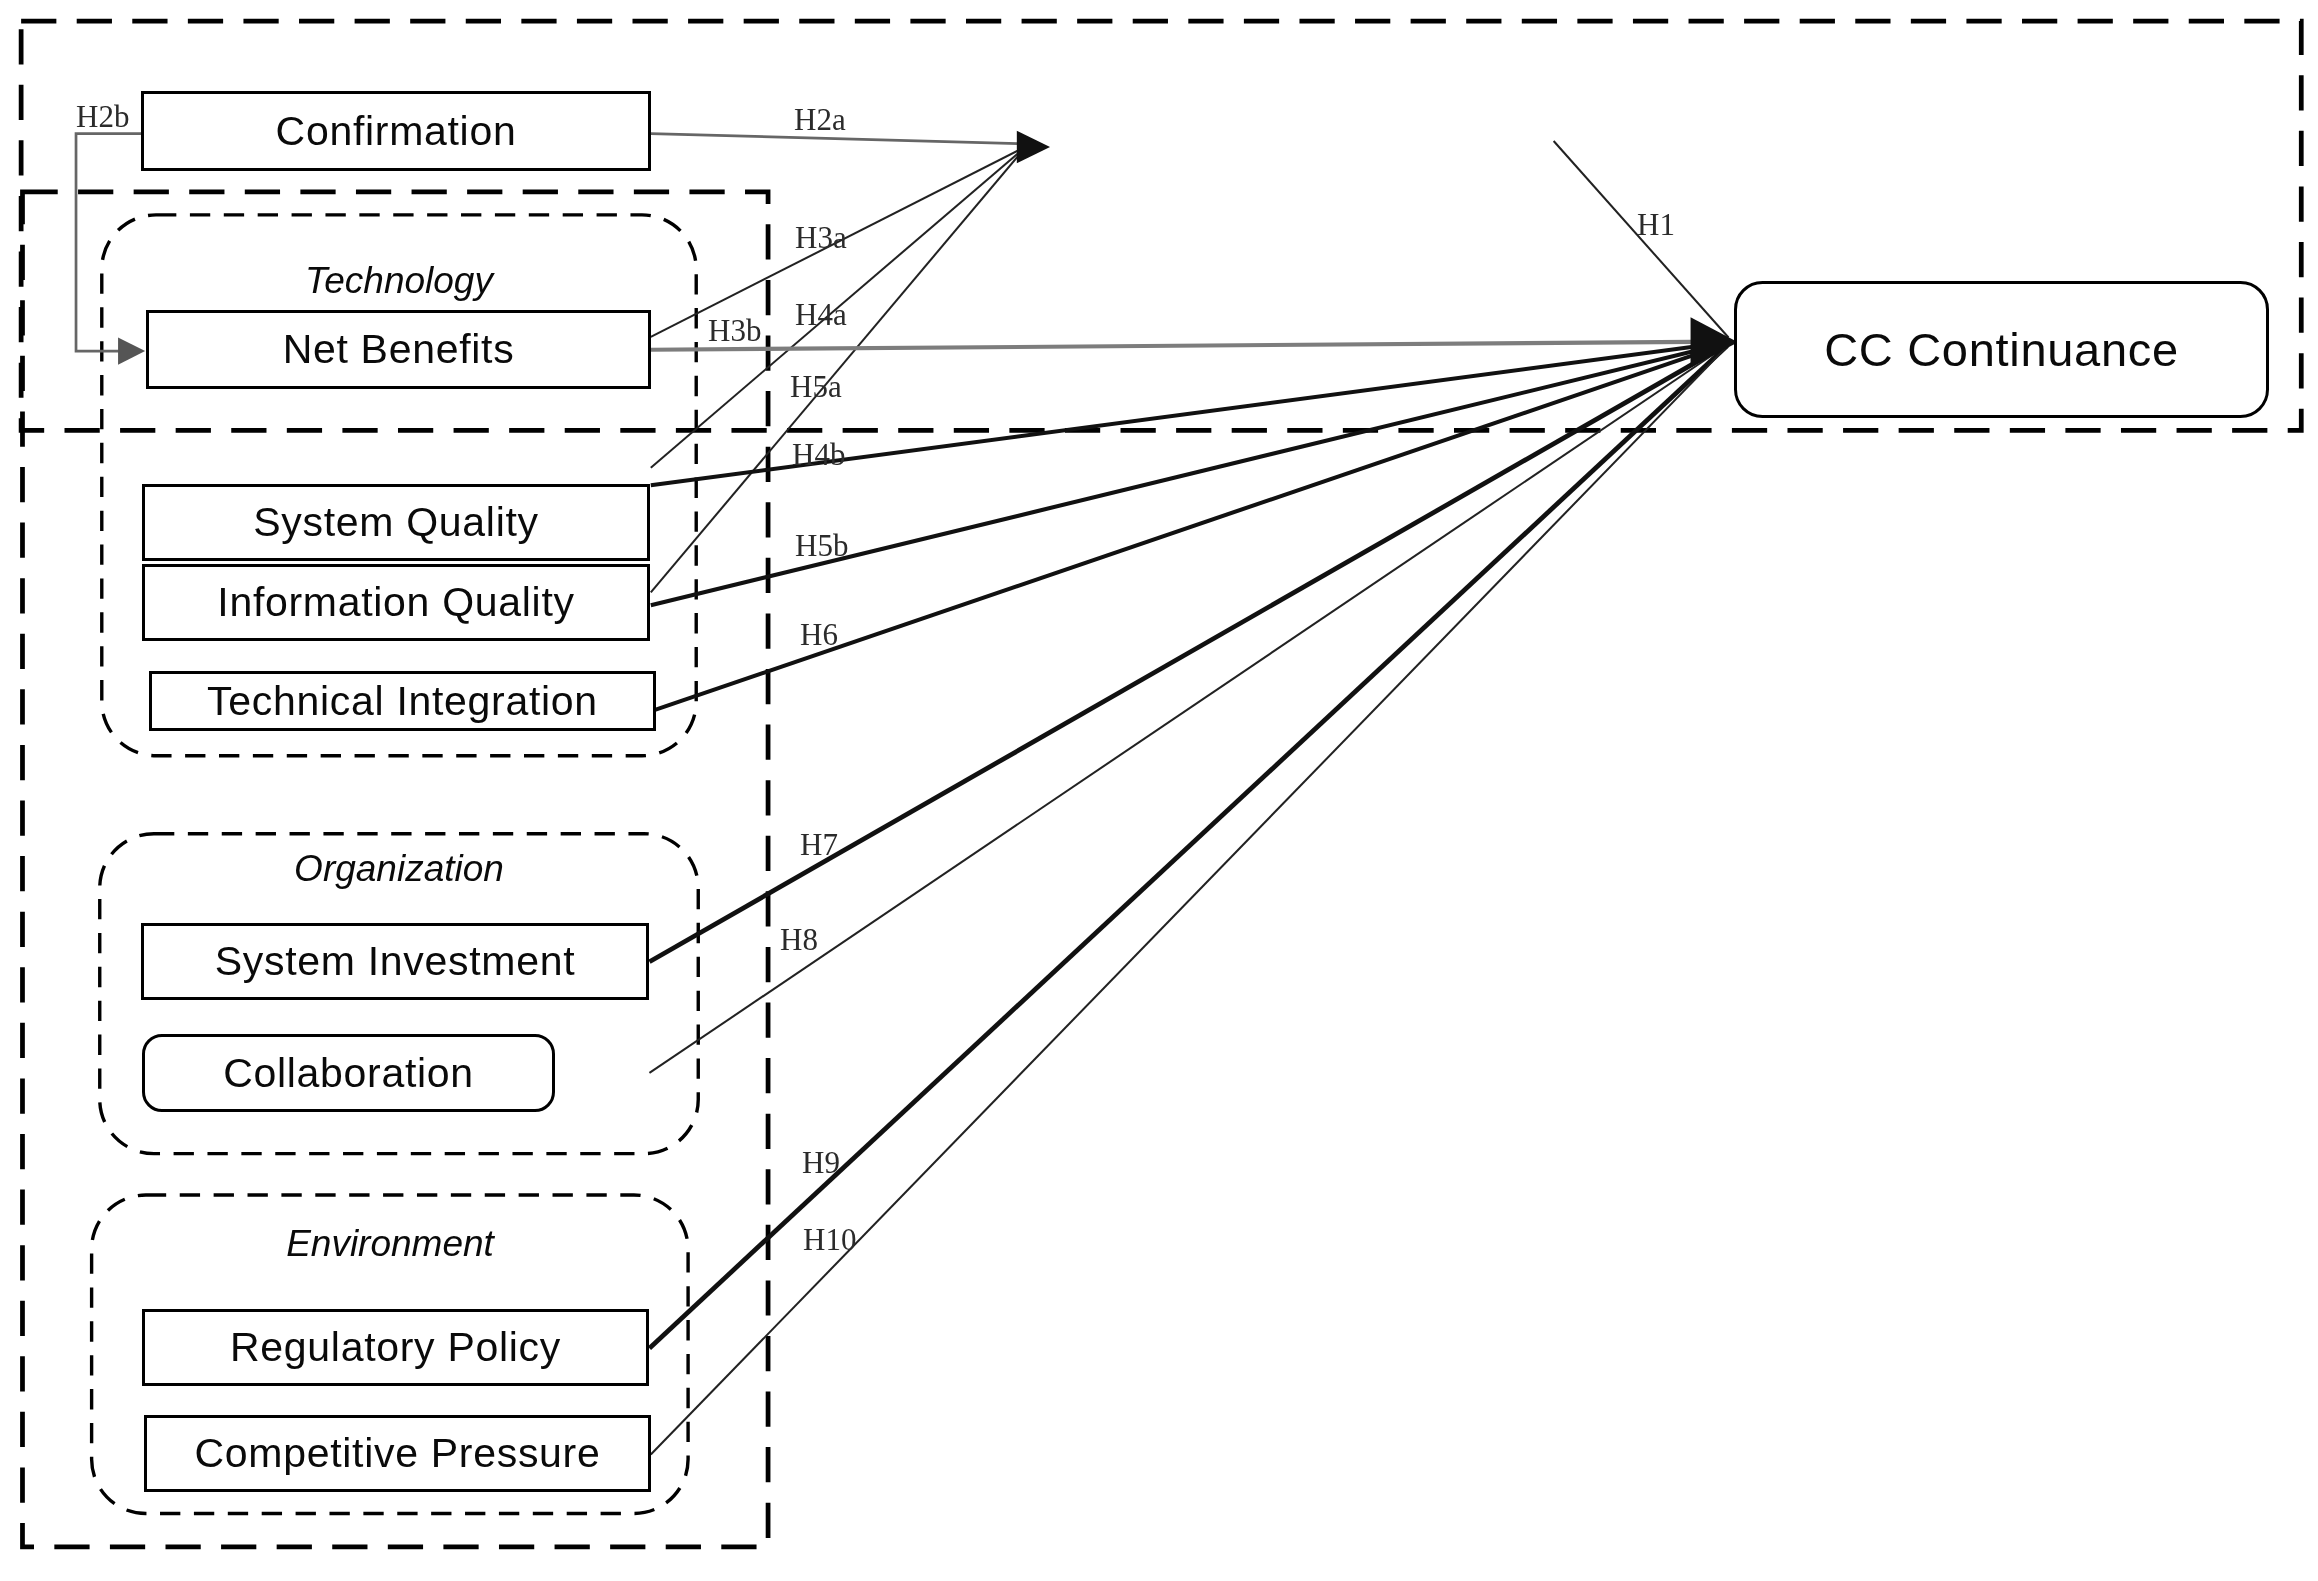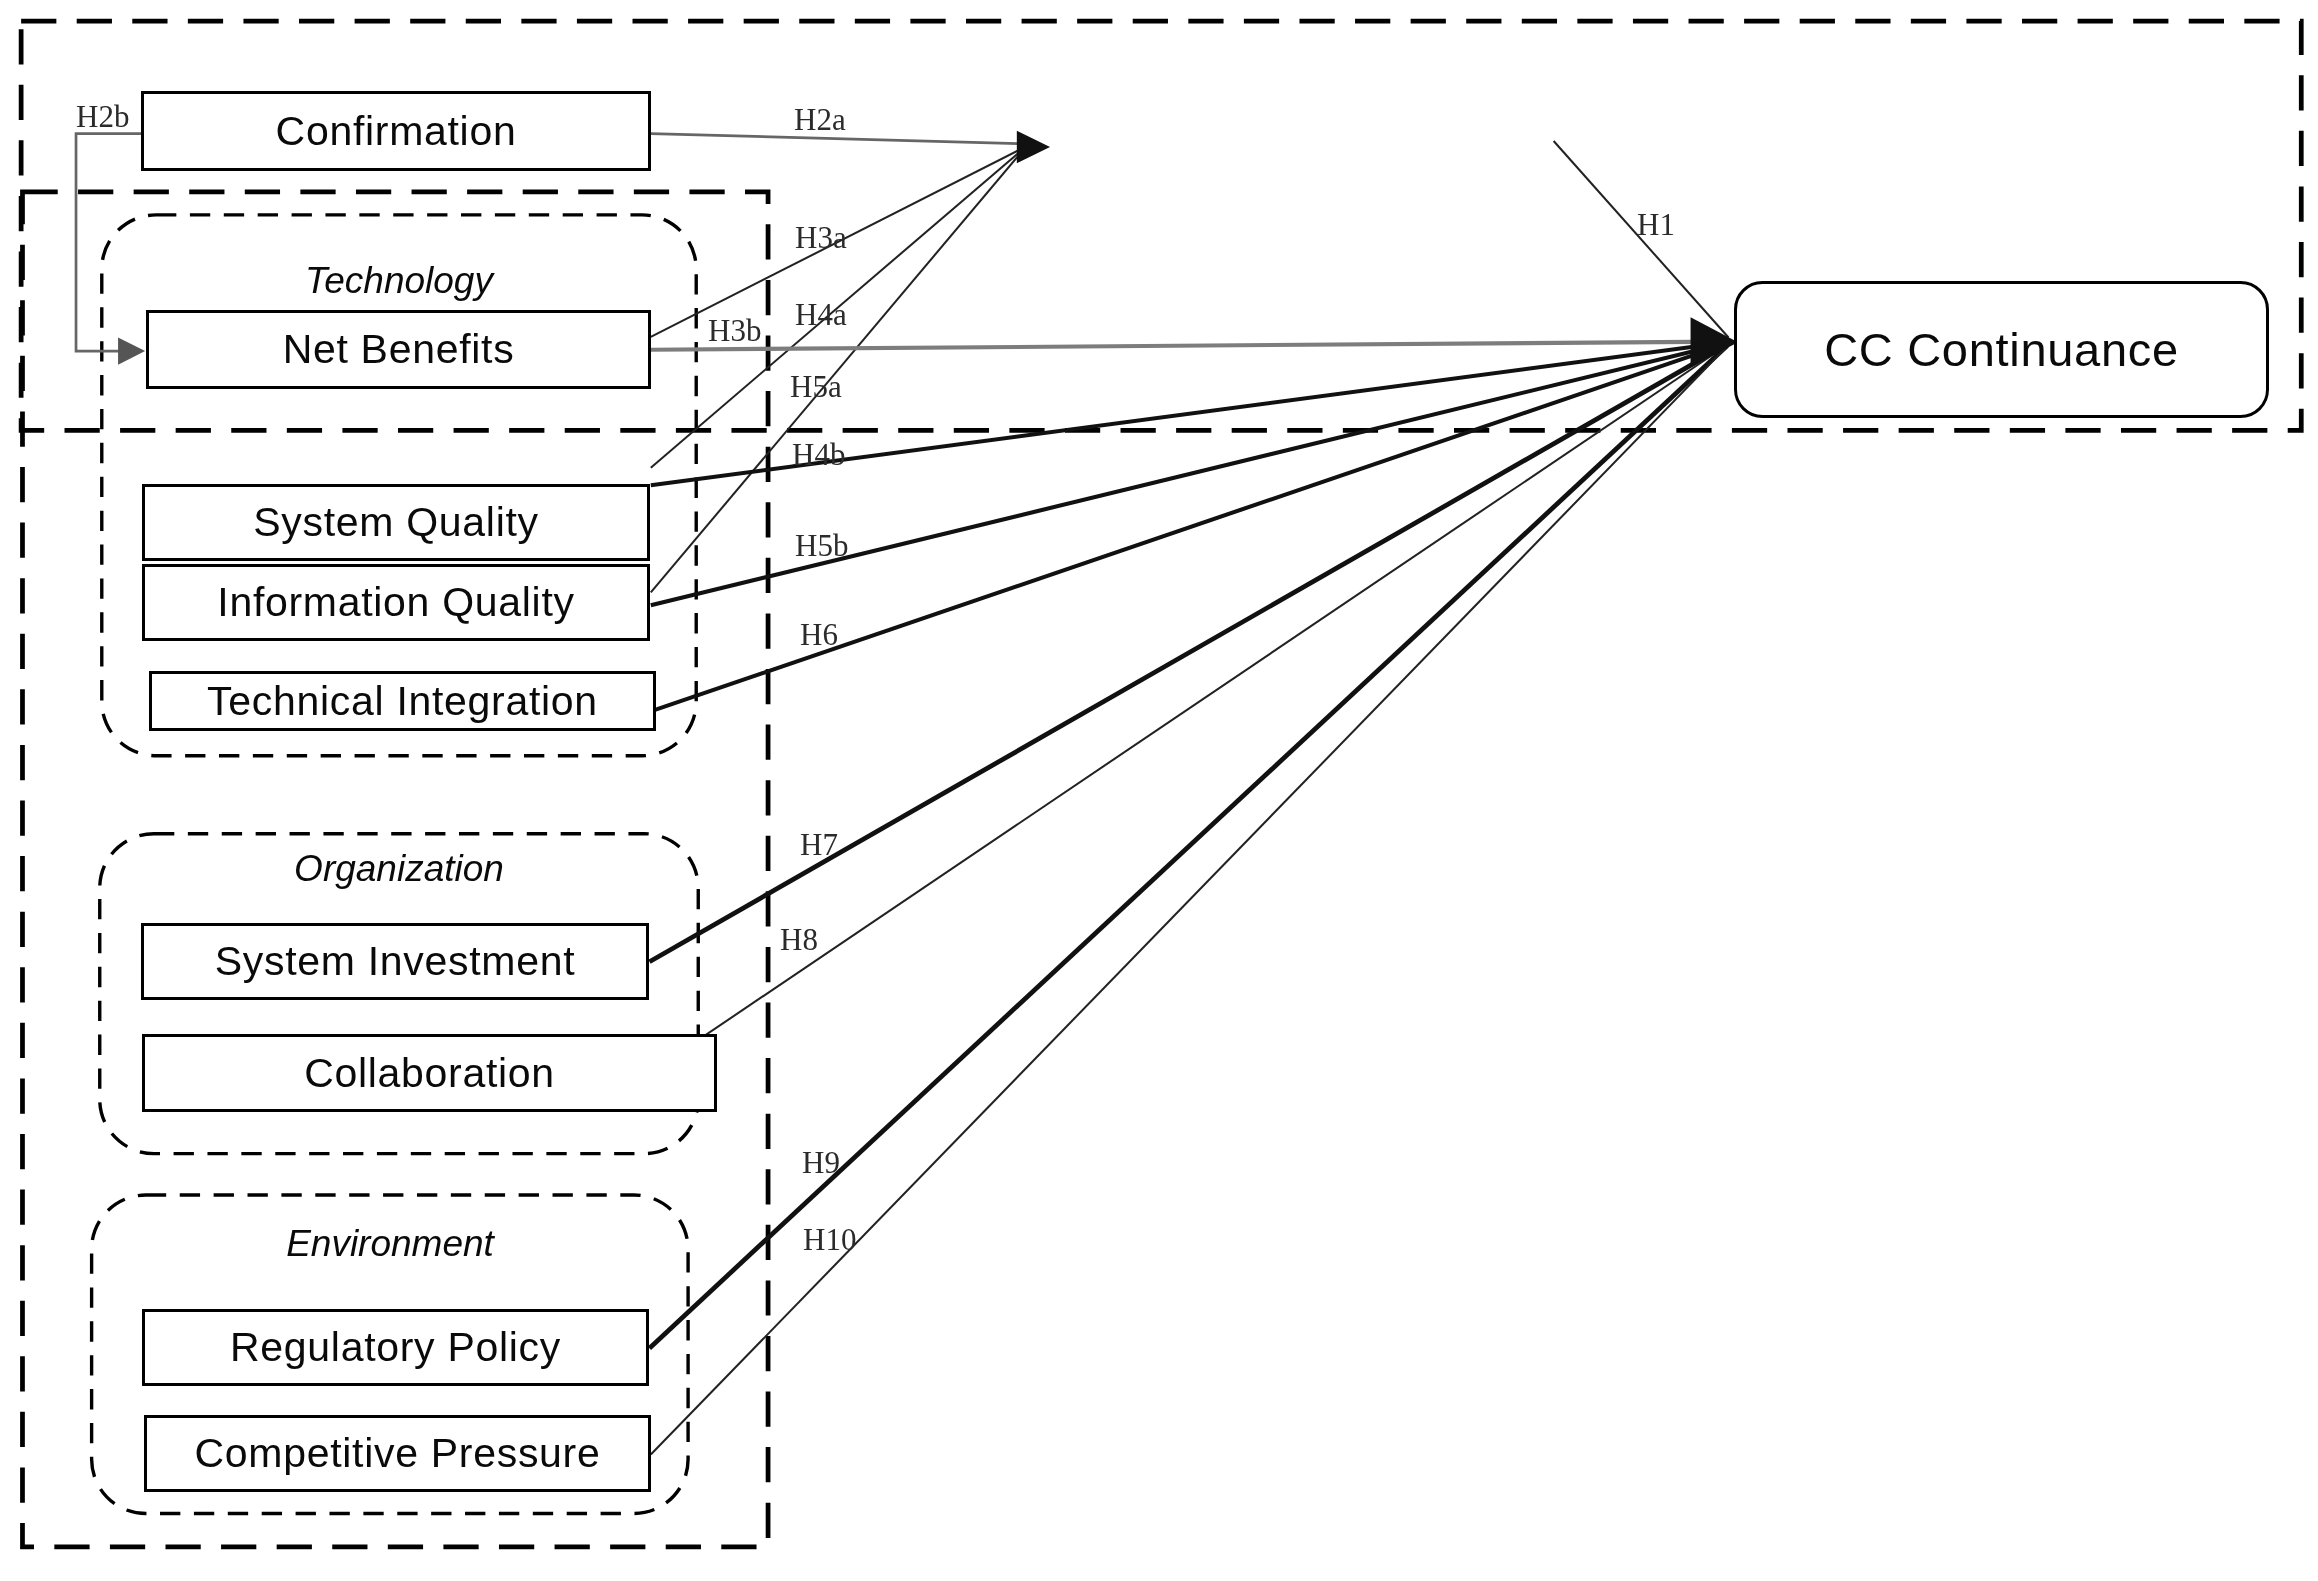--- a/index.html
+++ b/index.html
@@ -88,21 +88,21 @@
   <div class="group-label" style="left:399px;top:260px;">Technology</div>
   <div class="group-label" style="left:399px;top:848px;">Organization</div>
   <div class="group-label" style="left:390px;top:1223px;">Environment</div>
 
   <div class="node" style="left:141px;top:91px;width:510px;height:80px;">Confirmation</div>
   <div class="node" style="left:146px;top:310px;width:505px;height:79px;">Net Benefits</div>
   <div class="node" style="left:142px;top:453px;width:508px;height:77px;margin-top:31px;">System Quality</div>
   <div class="node" style="left:142px;top:564px;width:508px;height:77px;">Information Quality</div>
   <div class="node" style="left:149px;top:671px;width:507px;height:60px;">Technical Integration</div>
   <div class="node" style="left:141px;top:923px;width:508px;height:77px;">System Investment</div>
-  <div class="node" style="left:142px;top:1034px;width:575px;height:78px;">Collaboration</div>
+  <div class="node" style="left:142px;top:1034px;width:413px;height:78px;border-radius:20px;">Collaboration</div>
   <div class="node" style="left:142px;top:1309px;width:507px;height:77px;">Regulatory Policy</div>
   <div class="node" style="left:144px;top:1415px;width:507px;height:77px;text-align:right;">Competitive Pressure</div>
   <div class="node rounded" style="left:1734px;top:281px;width:535px;height:137px;">CC Continuance</div>
 
   <div class="hlabel" style="left:76px;top:99px;">H2b</div>
   <div class="hlabel" style="left:794px;top:102px;">H2a</div>
   <div class="hlabel" style="left:795px;top:220px;">H3a</div>
   <div class="hlabel" style="left:795px;top:297px;">H4a</div>
   <div class="hlabel" style="left:708px;top:313px;">H3b</div>
   <div class="hlabel" style="left:790px;top:369px;">H5a</div>

